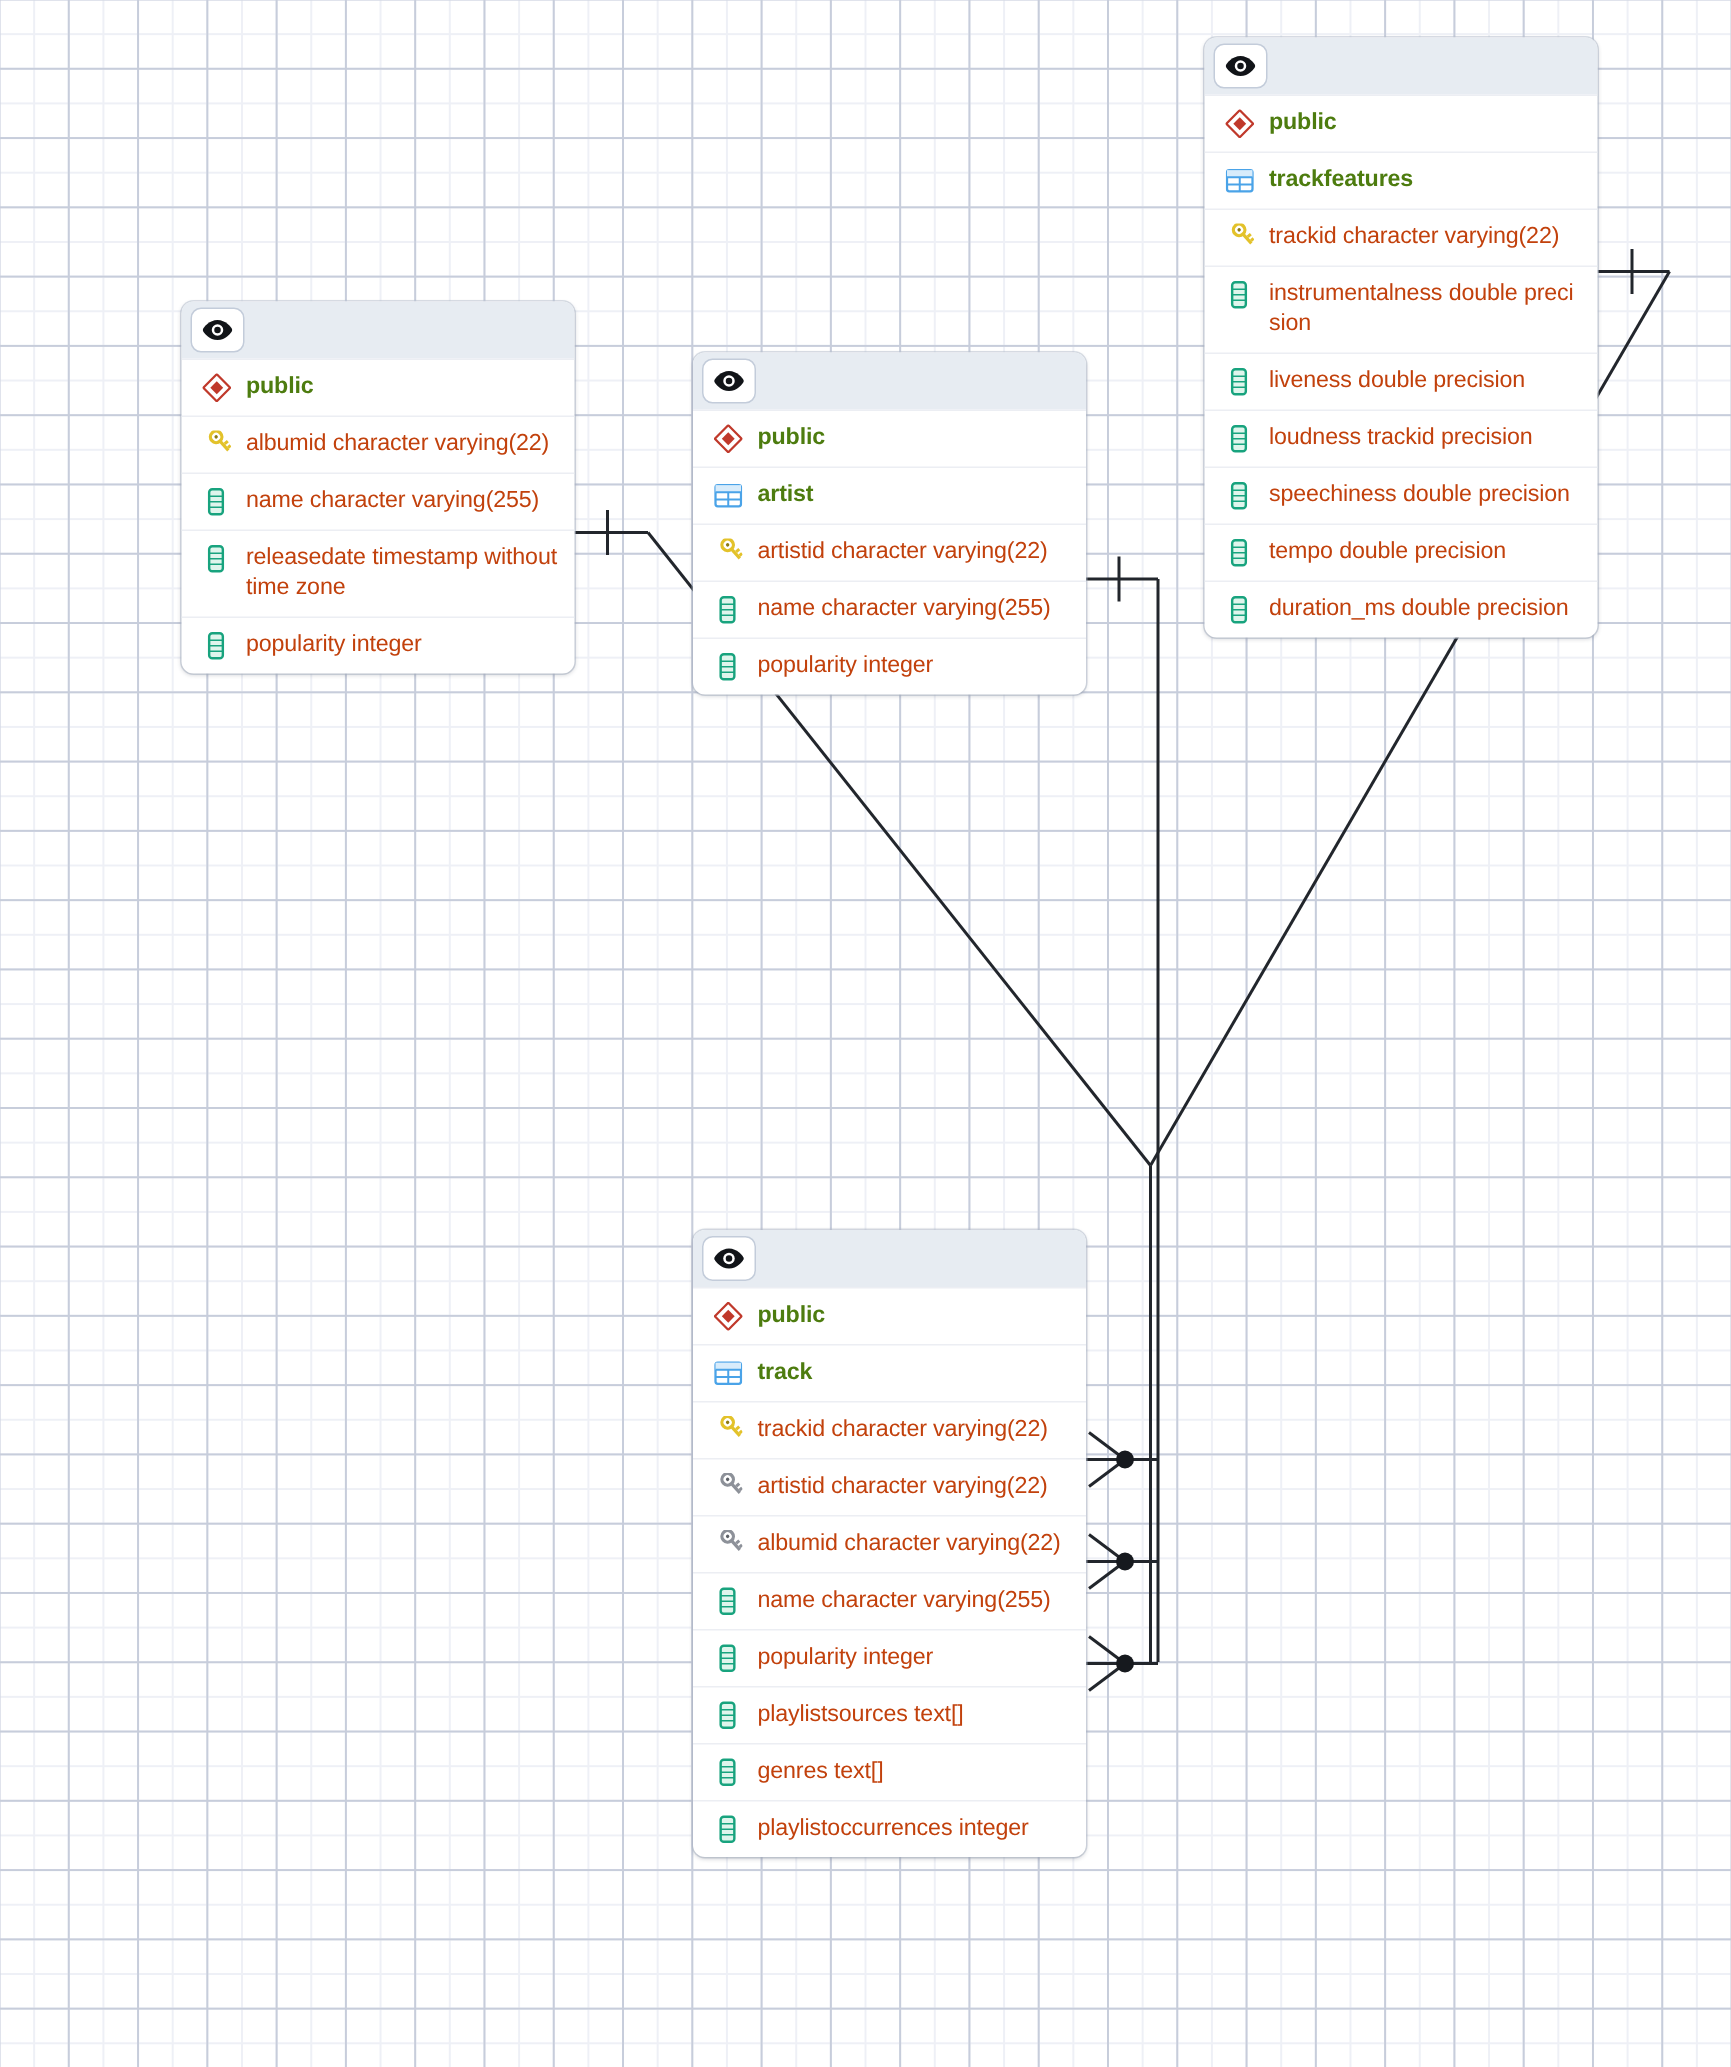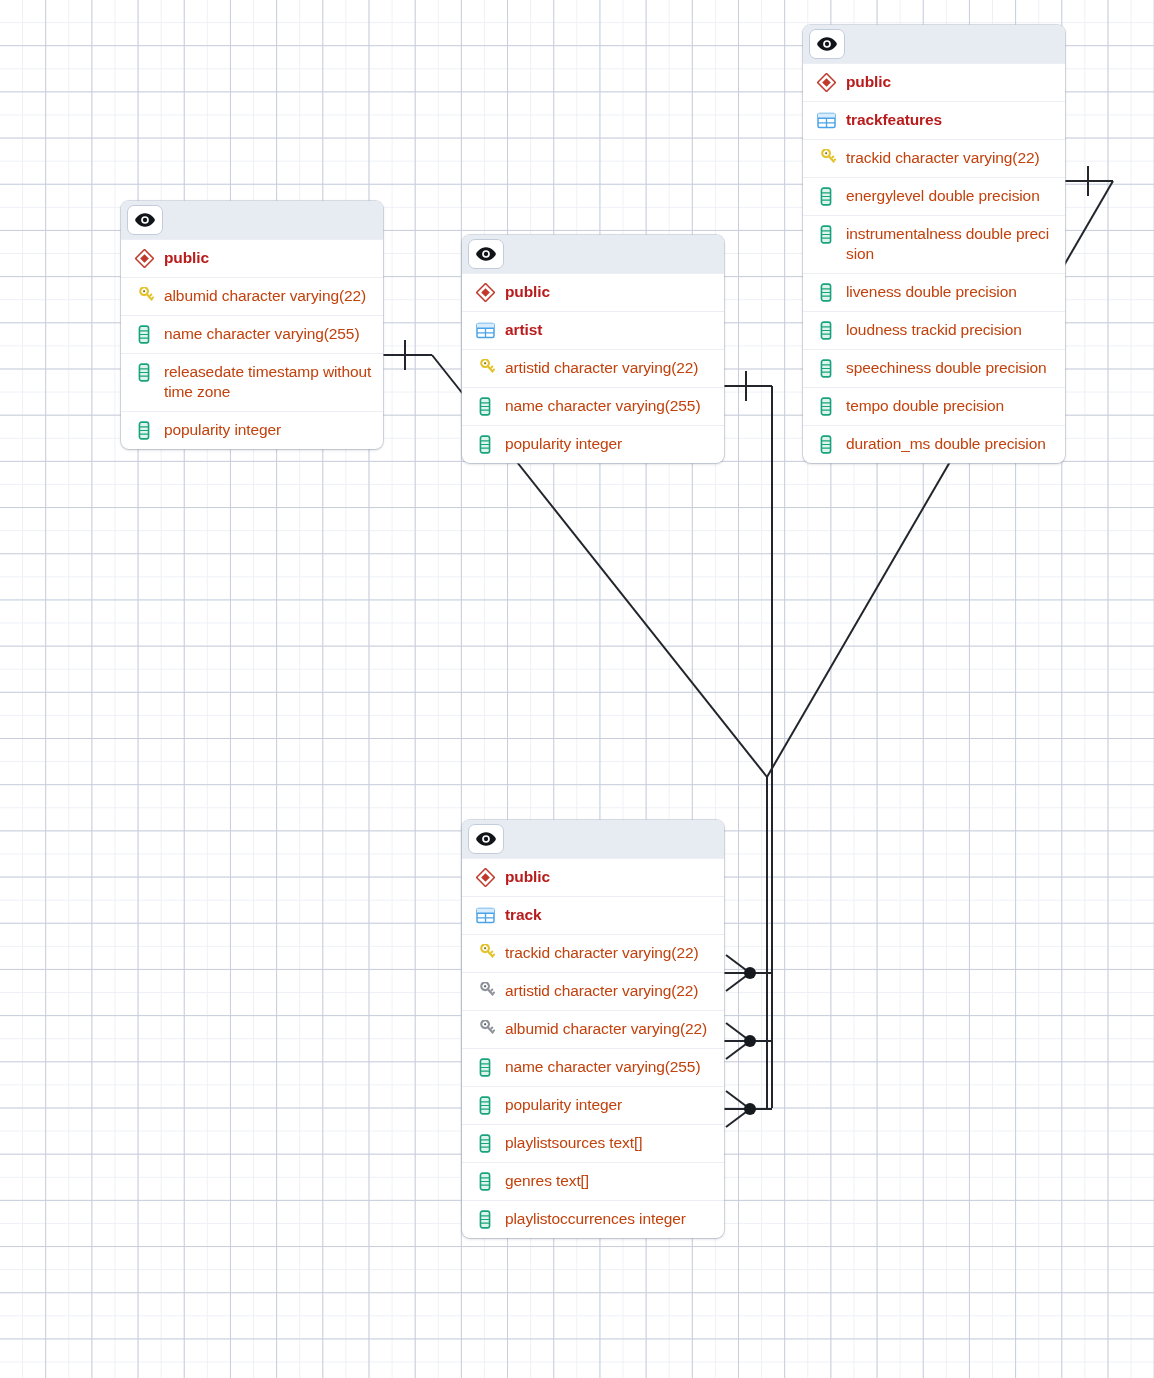--- a/index.html
+++ b/index.html
@@ -86,21 +86,21 @@
   .row .txt {
     font-size: 15.5px;
     line-height: 1.32;
     color: #c2410c;
     letter-spacing: -0.1px;
     word-break: break-all;
     overflow-wrap: anywhere;
   }
   .row.head .txt {
     font-weight: bold;
-    color: #b91c1c;
+    color: #4d7c0f;
     word-break: normal;
   }
 
   .w-album    { left: 121px; top: 201px;  width: 262px; }
   .w-artist   { left: 462px; top: 235px;  width: 262px; }
   .w-features { left: 803px; top: 25px;   width: 262px; }
   .w-track    { left: 462px; top: 820px;  width: 262px; }
 </style>
 </head>
 <body>
@@ -348,31 +348,20 @@
     </div>
     <div class="row">
       <span class="ico">
         <svg width="12" height="19" viewBox="0 0 12 20">
             <rect x="1.2" y="1.2" width="9.6" height="17.6" rx="2.2" fill="#dff5ec" stroke="#18a37e" stroke-width="1.7"></rect>
             <line x1="1.2" y1="6.2" x2="10.8" y2="6.2" stroke="#18a37e" stroke-width="1.1"></line>
             <line x1="1.2" y1="10" x2="10.8" y2="10" stroke="#18a37e" stroke-width="1.1"></line>
             <line x1="1.2" y1="13.8" x2="10.8" y2="13.8" stroke="#18a37e" stroke-width="1.1"></line>
           </svg>
       </span>
-      <span class="txt">energylevel double precision</span>
-    </div>
-    <div class="row">
-      <span class="ico">
-        <svg width="12" height="19" viewBox="0 0 12 20">
-            <rect x="1.2" y="1.2" width="9.6" height="17.6" rx="2.2" fill="#dff5ec" stroke="#18a37e" stroke-width="1.7"></rect>
-            <line x1="1.2" y1="6.2" x2="10.8" y2="6.2" stroke="#18a37e" stroke-width="1.1"></line>
-            <line x1="1.2" y1="10" x2="10.8" y2="10" stroke="#18a37e" stroke-width="1.1"></line>
-            <line x1="1.2" y1="13.8" x2="10.8" y2="13.8" stroke="#18a37e" stroke-width="1.1"></line>
-          </svg>
-      </span>
       <span class="txt">instrumentalness double precision</span>
     </div>
     <div class="row">
       <span class="ico">
         <svg width="12" height="19" viewBox="0 0 12 20">
             <rect x="1.2" y="1.2" width="9.6" height="17.6" rx="2.2" fill="#dff5ec" stroke="#18a37e" stroke-width="1.7"></rect>
             <line x1="1.2" y1="6.2" x2="10.8" y2="6.2" stroke="#18a37e" stroke-width="1.1"></line>
             <line x1="1.2" y1="10" x2="10.8" y2="10" stroke="#18a37e" stroke-width="1.1"></line>
             <line x1="1.2" y1="13.8" x2="10.8" y2="13.8" stroke="#18a37e" stroke-width="1.1"></line>
           </svg>

